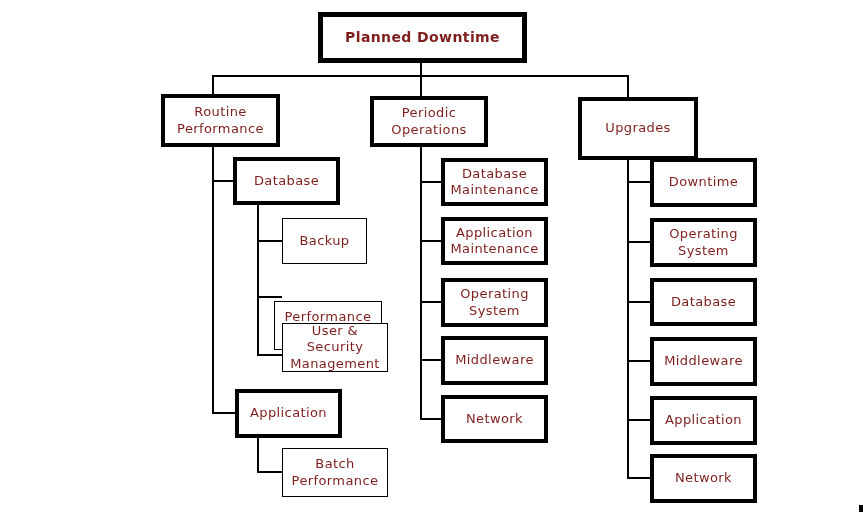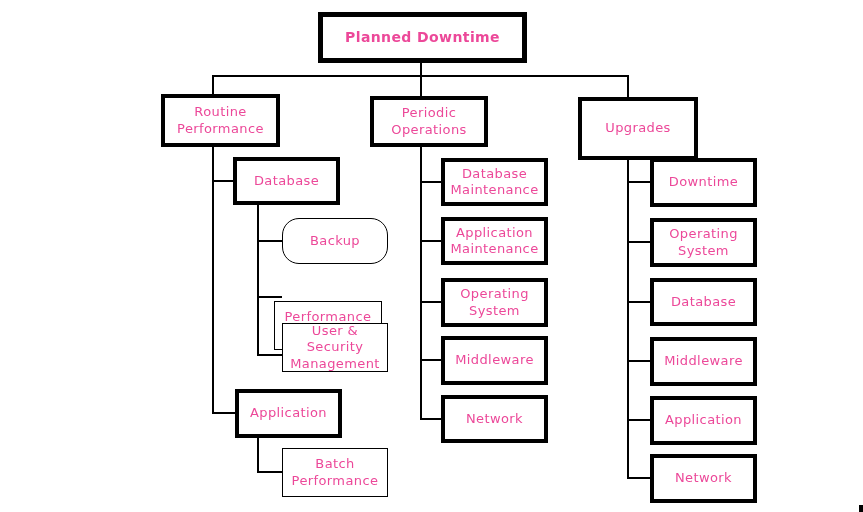--- a/index.html
+++ b/index.html
@@ -3,21 +3,21 @@
 <meta charset="utf-8">
 <style>
   html,body{margin:0;padding:0;background:#fff;}
   .canvas{
     position:relative;width:863px;height:512px;background:#ffffff;overflow:hidden;
     font-family:"DejaVu Sans","Liberation Sans",sans-serif;color:#000;
   }
   .node{
     position:absolute;box-sizing:border-box;background:#fff;
     display:flex;align-items:center;justify-content:center;text-align:center;
-    font-size:13px;letter-spacing:0.4px;line-height:1.25;color:#ec4899;
+    font-size:13px;letter-spacing:0.4px;line-height:1.25;color:#7f1d1d;
   }
   .node .lbl{white-space:pre-line;padding:0 2px;}
   .thick{border:4px solid #000;}
   .thin{border:1.5px solid #000;}
   .root{border-width:5px;font-weight:bold;font-size:14px;}
   .line{position:absolute;background:#000;}
   .corner-mark{position:absolute;right:0;bottom:0;width:4px;height:7px;background:#000;}
 </style>
 </head>
 <body>
@@ -66,21 +66,21 @@
     <span class="lbl">Periodic
 Operations</span>
   </div>
   <div class="node thick" style="left:578px;top:97px;width:120px;height:63px;">
     <span class="lbl">Upgrades</span>
   </div>
 
   <div class="node thick" style="left:233px;top:157px;width:107px;height:48px;">
     <span class="lbl">Database</span>
   </div>
-  <div class="node thin" style="left:282px;top:218px;width:106px;height:46px;border-radius:17px;">
+  <div class="node thin" style="left:282px;top:218px;width:85px;height:46px;">
     <span class="lbl">Backup</span>
   </div>
   <div class="node thin" style="left:274px;top:273px;width:108px;height:49px;margin-top:28px;">
     <span class="lbl">Performance
 Management</span>
   </div>
   <div class="node thin" style="left:282px;top:323px;width:106px;height:49px;">
     <span class="lbl">User &amp; Security
 Management</span>
   </div>

